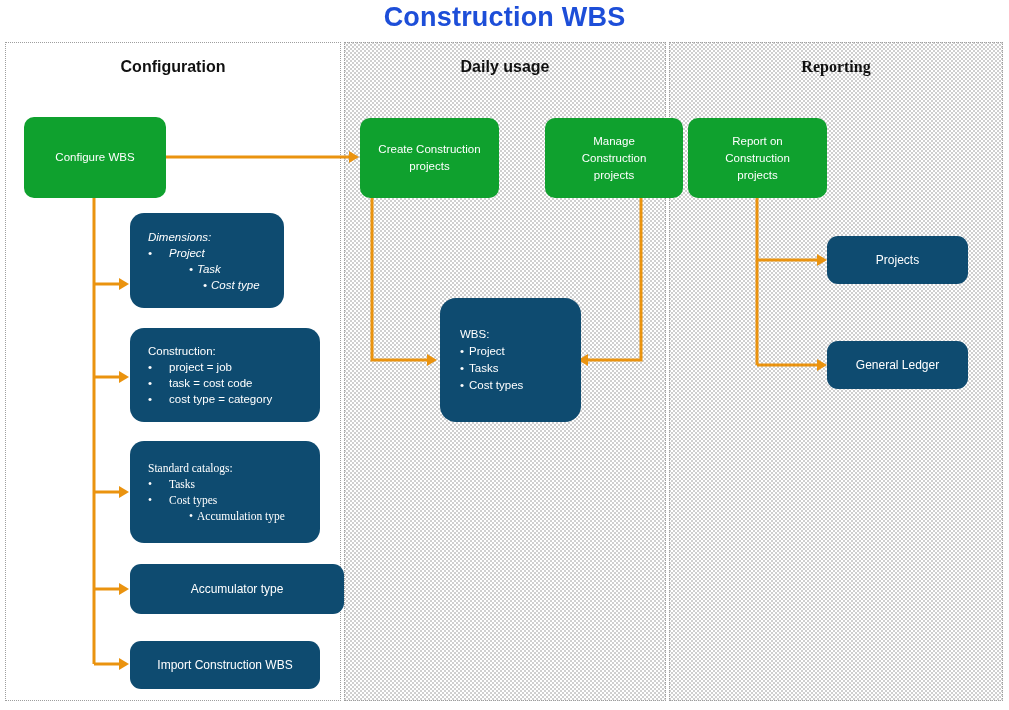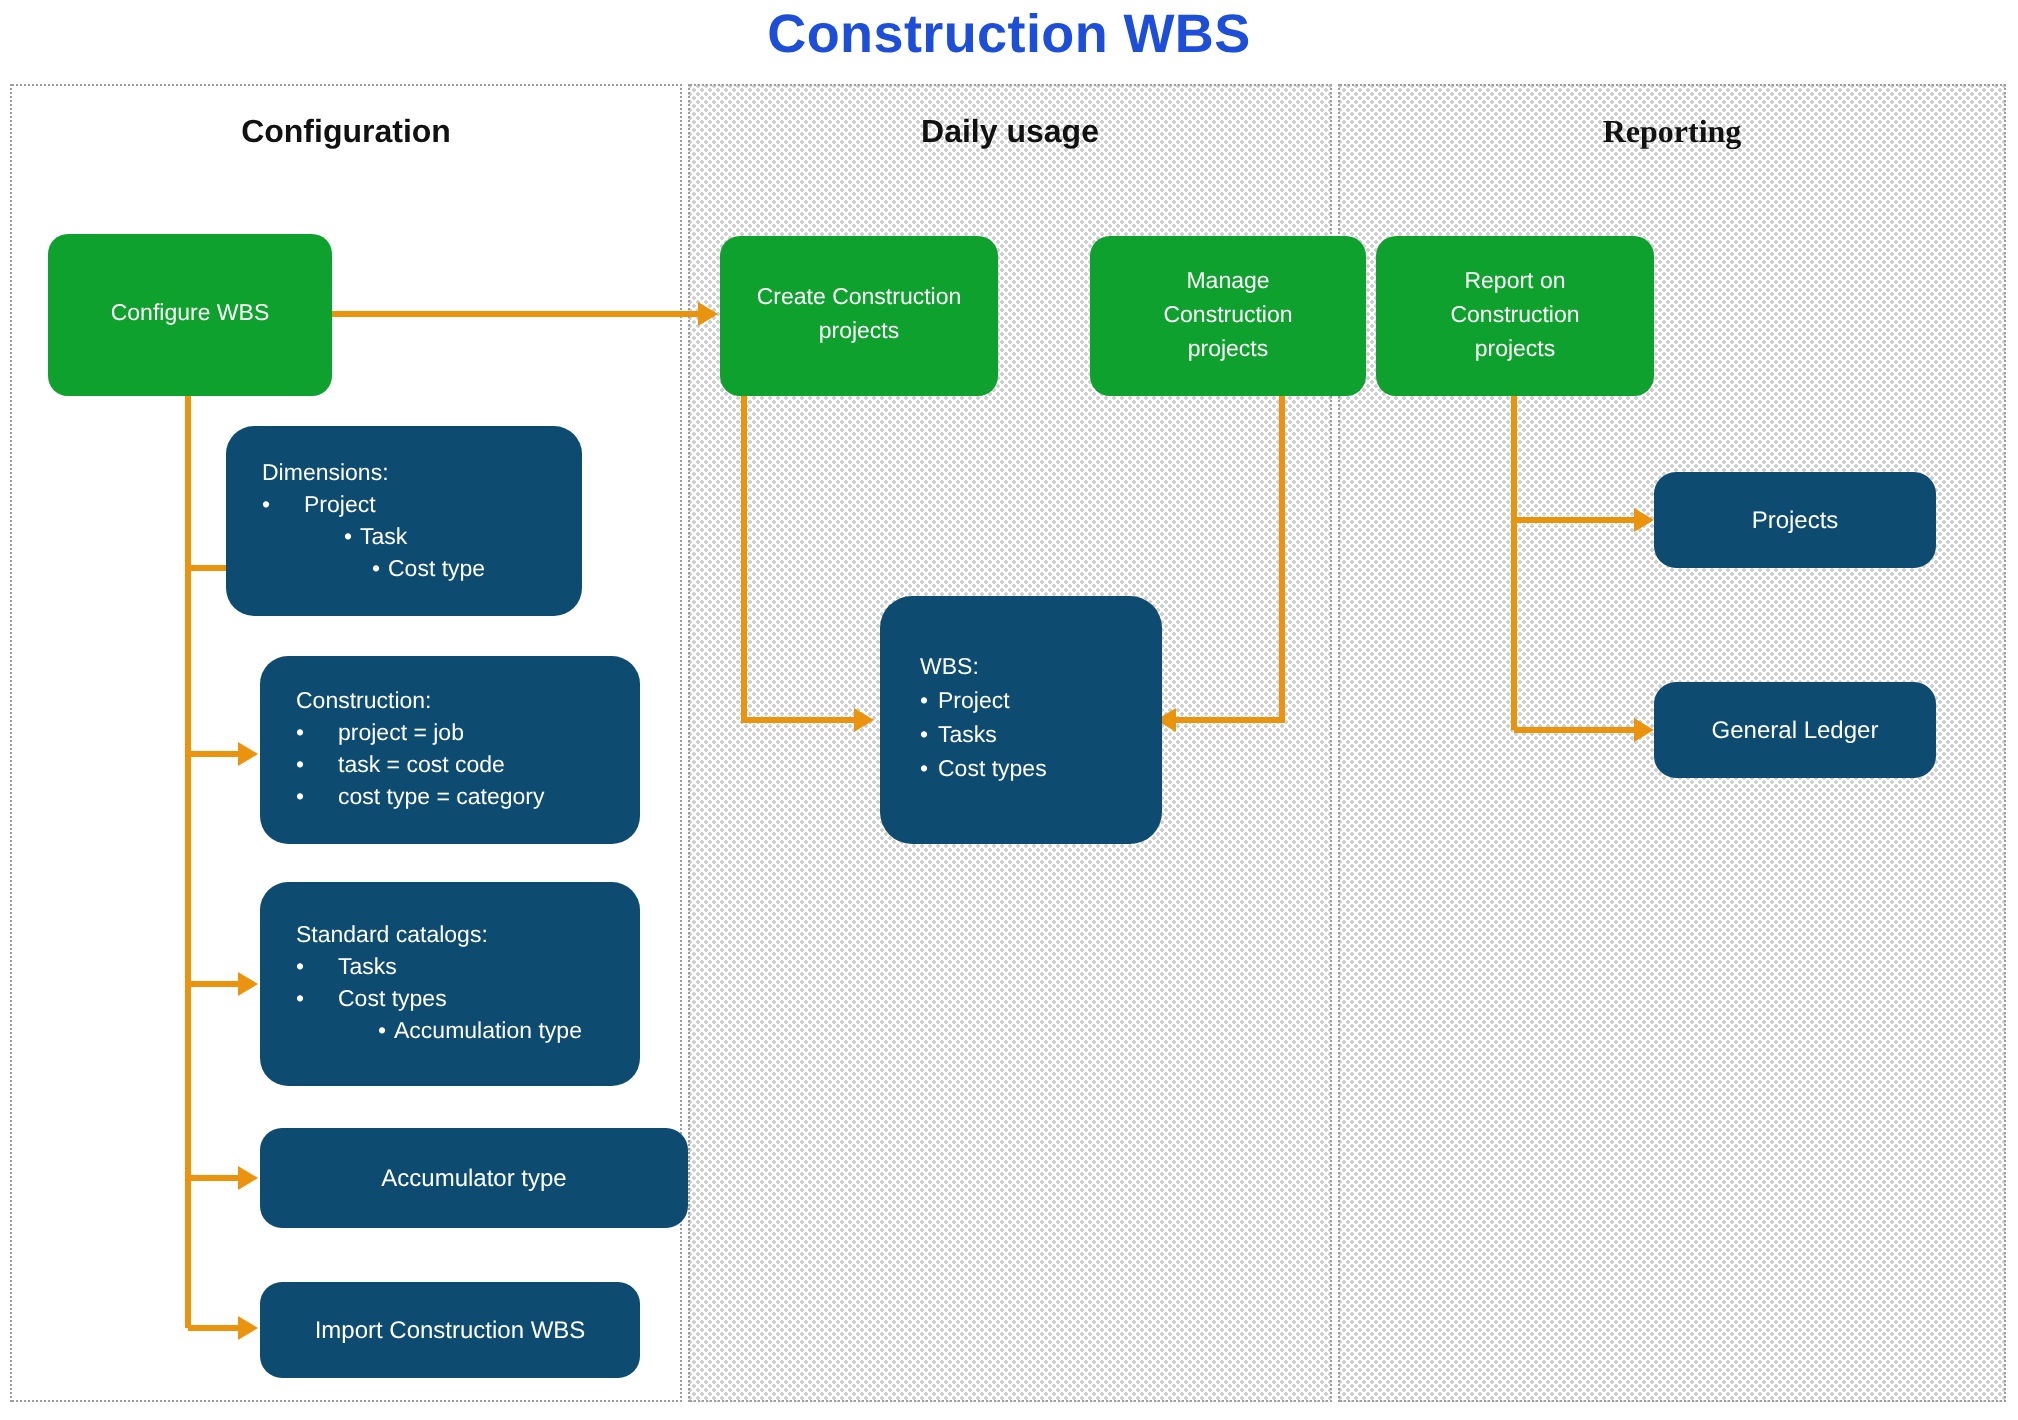--- a/index.html
+++ b/index.html
@@ -121,21 +121,21 @@
   <g>
     <path d="M757 365 H817"></path>
     <polygon points="817,359 817,371 827,365"></polygon>
   </g>
 </svg>
 
 <div class="node green" style="left:24px;top:117px;width:142px;height:81px;">
   <span>Configure WBS</span>
 </div>
 
-<div class="node navy list-box" style="left:113px;top:213px;width:178px;height:95px;">
+<div class="node navy list-box" style="left:130px;top:213px;width:154px;height:95px;font-style:italic;">
   <div class="list-title">Dimensions:</div>
   <div>
       <div class="row lvl1">
         <span class="b">•</span>
         <span class="t">Project</span>
       </div>
       <div class="row lvl2">
         <span class="b">•</span>
         <span class="t">Task</span>
       </div>
@@ -157,21 +157,21 @@
         <span class="b">•</span>
         <span class="t">task = cost code</span>
       </div>
       <div class="row lvl1">
         <span class="b">•</span>
         <span class="t">cost type = category</span>
       </div>
     </div>
 </div>
 
-<div class="node navy list-box" style="left:130px;top:441px;width:190px;height:102px;">
+<div class="node navy list-box" style="left:130px;top:441px;width:190px;height:102px;font-family:Liberation Serif, serif;">
   <div class="list-title">Standard catalogs:</div>
   <div>
       <div class="row lvl1">
         <span class="b">•</span>
         <span class="t">Tasks</span>
       </div>
       <div class="row lvl1">
         <span class="b">•</span>
         <span class="t">Cost types</span>
       </div>

